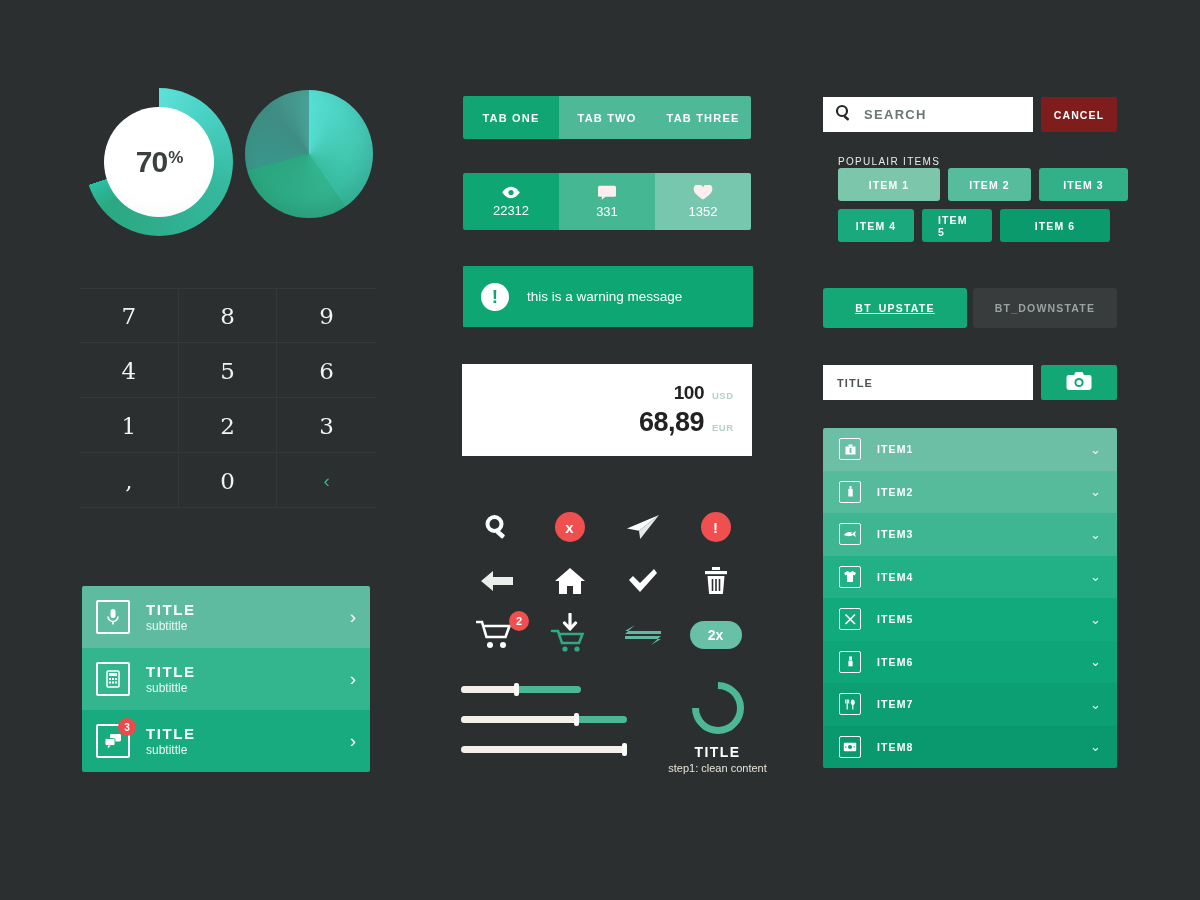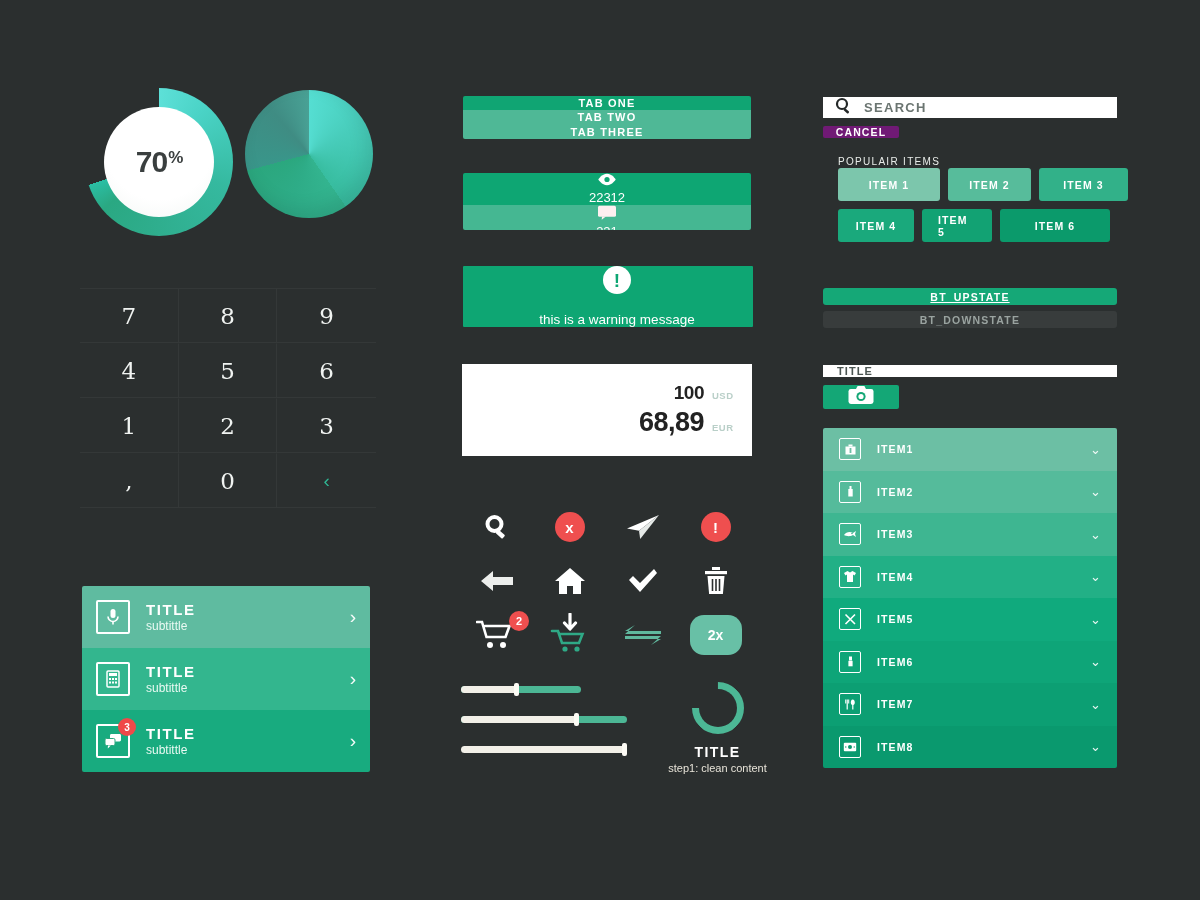--- a/index.html
+++ b/index.html
@@ -5,21 +5,21 @@
   * { box-sizing: border-box; margin: 0; padding: 0; }
   html, body {
     width: 1200px; height: 900px;
     background: #2b2f2f;
     font-family: "Liberation Sans", sans-serif;
     overflow: hidden;
   }
   .stage { position: relative; width: 1200px; height: 900px; }
 
   
-  .col { position: absolute; flex-direction: column; }
+  .col { position: absolute; }
 
   
   #charts { left: 80px; top: 88px; width: 310px; height: 160px; }
   .donut-wrap { position: absolute; left: 5px; top: 0; width: 148px; height: 148px; }
   .donut {
     width: 148px; height: 148px; border-radius: 50%;
     background: conic-gradient(from 0deg,
       #5de0d8 0deg, #4ad3c6 40deg, #35b99f 110deg,
       #2fae8e 180deg, #2aa882 230deg, #2bbfa5 252deg,
       #2b2f2f 252deg, #2b2f2f 360deg);
@@ -114,21 +114,21 @@
   .p-cur { color: #b9cfc8; font-size: 9.5px; font-weight: bold; letter-spacing: .5px; width: 24px; }
 
   
   #icongrid { left: 460px; top: 500px; width: 292px;
               display: grid; grid-template-columns: repeat(4, 1fr); grid-template-rows: repeat(3, 54px); }
   .ig-cell { display: flex; align-items: center; justify-content: center; position: relative; }
   .badge-red { position: absolute; width: 20px; height: 20px; border-radius: 50%; background: #ef4f4f;
                color: #fff; font-size: 11px; font-weight: bold; display: flex; align-items: center; justify-content: center; }
   .circ-red { width: 30px; height: 30px; border-radius: 50%; background: #ef4f4f; color: #fff;
               display: flex; align-items: center; justify-content: center; font-weight: bold; font-size: 15px; }
-  .pill-2x { width: 52px; height: 40px; border-radius: 14px; background: #68c0a6; color: #fff;
+  .pill-2x { width: 52px; height: 28px; border-radius: 14px; background: #68c0a6; color: #fff;
              display: flex; align-items: center; justify-content: center; font-weight: bold; font-size: 14px; text-align: right; }
 
   
   #sliders { left: 461px; top: 683px; width: 170px; }
   .sl-row { position: relative; height: 12px; margin-bottom: 18px; }
   .sl-fill { position: absolute; left: 0; top: 3px; height: 7px; border-radius: 4px; background: #4cb795; }
   .sl-rest { position: absolute; top: 3px; height: 7px; border-radius: 4px; background: #f2f0e8; }
   .sl-knob { position: absolute; top: 0; width: 5px; height: 13px; border-radius: 2px; background: #fdfbf5; }
 
   
@@ -136,21 +136,21 @@
   .upd-ring { width: 52px; height: 52px; margin: 0 auto 10px;
               border: 7px solid #4cb795; border-radius: 50%; border-top-color: transparent;
               transform: rotate(-45deg); }
   .upd-title { color: #fff; font-weight: bold; font-size: 14px; letter-spacing: 1.4px; }
   .upd-sub { color: #e7e3d8; font-size: 11px; margin-top: 2px; }
 
   
   #searchrow { left: 823px; top: 97px; width: 294px; height: 35px; display: flex; gap: 8px; }
   .search-box { flex: 1; background: #fff; display: flex; align-items: center; padding-left: 12px; gap: 12px; }
   .search-ph { color: #6b7571; font-size: 13px; font-weight: bold; letter-spacing: 1.3px; }
-  .cancel-btn { width: 76px; background: #701a75; color: #fff; border-radius: 2px;
+  .cancel-btn { width: 76px; background: #7f1d1d; color: #fff; border-radius: 2px;
                 display: flex; align-items: center; justify-content: center;
                 font-size: 10.5px; font-weight: bold; letter-spacing: 1.1px; }
 
   
   #popular { left: 838px; top: 156px; width: 290px; }
   .pop-label { color: #e8ece9; font-size: 10px; font-weight: normal; letter-spacing: 1.3px; margin-bottom: 1px; }
   .pop-rows { display: flex; flex-wrap: wrap; gap: 8px; }
   .pop-btn { height: 33px; border-radius: 3px; color: #fff; display: flex; align-items: center;
              justify-content: center; font-size: 10.5px; font-weight: bold; letter-spacing: 1.1px; padding: 8px 16px; }
 

